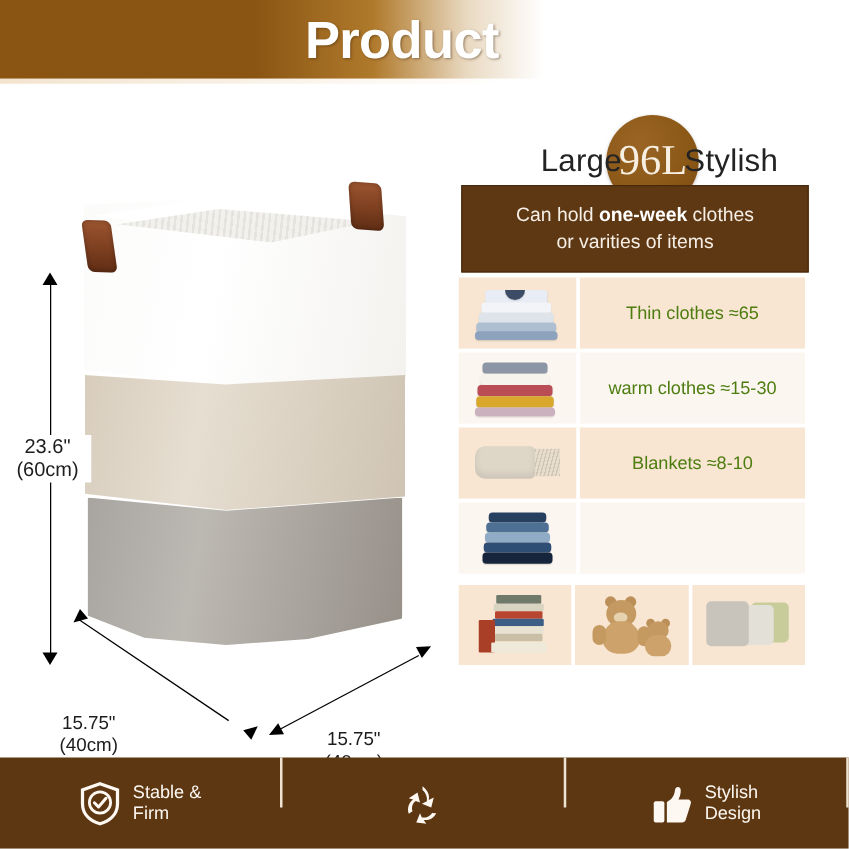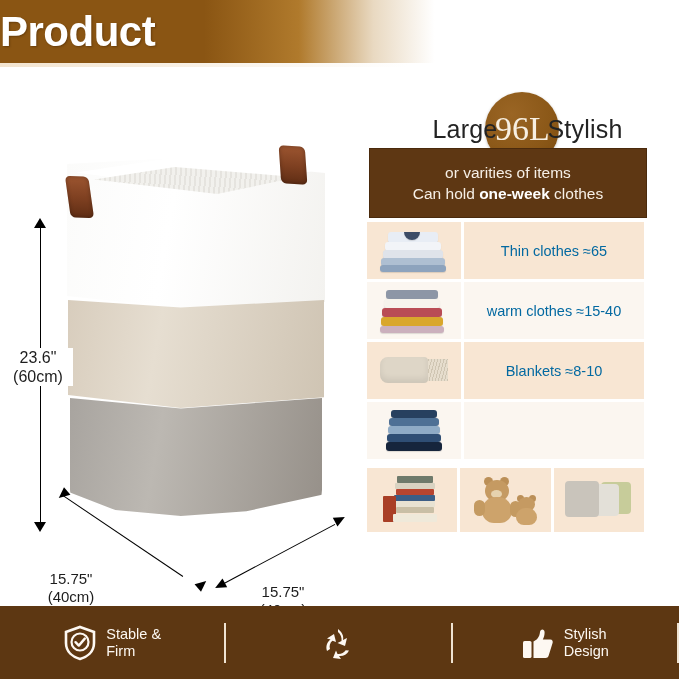--- a/index.html
+++ b/index.html
@@ -13,21 +13,21 @@
   .page{position:relative;width:679px;height:679px;}
 
   
   .header{
     position:absolute;left:0;top:0;width:679px;height:63px;
     background:linear-gradient(90deg,#8a5513 0%,#8a5513 30%,#b07a2c 44%,#e9d9c1 55%,#ffffff 64%,#ffffff 100%);
     overflow:hidden;
   }
   .header-title{
     position:absolute;top:0;height:63px;width:100%;
-    display:flex;align-items:center;
+    display:flex;align-items:center;justify-content:center;
     font-size:42px;font-weight:bold;letter-spacing:-0.5px;
     white-space:nowrap;
   }
   .h-word1{color:#ffffff;text-shadow:1px 1px 2px rgba(60,30,0,.45);}
   .h-gap{display:inline-block;width:36px;}
   .h-word2{color:#a9670f;text-shadow:1px 1px 2px rgba(120,80,20,.25);}
   .header-underline{
     position:absolute;left:0;top:63px;width:679px;height:4px;
     background:linear-gradient(90deg,#f3e4cf 0%,#ffffff 60%,#ffffff 100%);
   }
@@ -144,21 +144,21 @@
   .tbl{position:absolute;left:7px;top:152px;width:277px;}
   .tr{display:flex;height:57px;align-items:stretch;}
   .tr.peach{background:#f8e6d3;}
   .tr.cream{background:#fbf6f0;}
   .td-icon{
     width:94px;flex:none;display:flex;align-items:center;justify-content:center;
     border-right:3px solid #ffffff;
   }
   .td-text{
     flex:1;display:flex;align-items:center;justify-content:center;
-    font-size:14.5px;color:#0369a1;text-align:center;padding:0 4px;
+    font-size:14.5px;color:#4d7c0f;text-align:center;padding:0 4px;
   }
   .tr-sep{height:3px;background:#ffffff;}
 
   
   .strip{position:absolute;left:7px;top:398px;width:277px;height:64px;display:flex;}
   .strip-cell{
     flex:1;background:#f8e6d3;display:flex;align-items:center;justify-content:center;
     border-right:3px solid #ffffff;
   }
   .strip-cell:last-child{border-right:none;}
@@ -177,21 +177,21 @@
   .bear-ear{position:absolute;width:9px;height:9px;border-radius:50%;background:#bb8f57;}
   .bear-body{position:absolute;width:30px;height:26px;border-radius:14px 14px 12px 12px;background:#cda36b;}
   .bear-arm{position:absolute;width:11px;height:16px;border-radius:6px;background:#c49a61;}
   .bear-muz{position:absolute;width:11px;height:8px;border-radius:50%;background:#e6d2ae;}
   .pillows{position:relative;width:76px;height:48px;}
   .pw{position:absolute;border-radius:4px;}
 
   
   .footer{
     position:absolute;left:0;top:606px;width:679px;height:73px;
-    background:#5d3712;display:flex;align-items:center;
+    background:#5d3712;display:flex;align-items:flex-start;
   }
   .fcell{
     flex:1;display:flex;align-items:center;justify-content:center;gap:9px;
     position:relative;height:100%;
   }
   .fdiv{width:2px;height:40px;background:#efe3d2;flex:none;}
   .ficon{width:34px;height:36px;flex:none;}
   .flabel{font-size:14.5px;line-height:17px;color:#fdf8f2;}
 </style>
 </head>
@@ -252,24 +252,24 @@
 
     <div class="cap-row">
       <span class="cap-word cap-left">Large</span>
       <span class="cap-badge">
         <span class="cap-badge-text">96L</span>
       </span>
       <span class="cap-word cap-right">Stylish</span>
     </div>
 
     <div class="hold-box">
-      <div class="hold-line">or varities of items</div>
       <div class="hold-line">
         <span>Can hold </span><b>one-week</b><span> clothes</span>
       </div>
+      <div class="hold-line">or varities of items</div>
     </div>
 
     <div class="tbl">
 
       <div class="tr peach">
         <div class="td-icon">
           <div class="stack">
             <div class="sl" style="top:2px;left:8px;width:50px;height:11px;background:#e8edf5;"></div>
             <div class="sl" style="top:12px;left:5px;width:56px;height:9px;background:#f2f4f8;"></div>
             <div class="sl" style="top:20px;left:3px;width:60px;height:9px;background:#dfe3ea;"></div>
@@ -285,21 +285,21 @@
       <div class="tr cream">
         <div class="td-icon">
           <div class="stack">
             <div class="sl" style="top:0px;left:6px;width:52px;height:9px;background:#8d96a6;"></div>
             <div class="sl" style="top:9px;left:4px;width:56px;height:9px;background:#f6f3ec;"></div>
             <div class="sl" style="top:18px;left:2px;width:60px;height:9px;background:#b94c55;"></div>
             <div class="sl" style="top:27px;left:1px;width:62px;height:9px;background:#d9a72c;"></div>
             <div class="sl" style="top:36px;left:0px;width:64px;height:7px;background:#cbb0bd;"></div>
           </div>
         </div>
-        <div class="td-text">warm clothes ≈15-40</div>
+        <div class="td-text">warm clothes ≈15-30</div>
       </div>
       <div class="tr-sep"></div>
 
       <div class="tr peach">
         <div class="td-icon">
           <div class="blanket">
             <div class="bl-fringe"></div>
             <div class="bl-main"></div>
           </div>
         </div>

